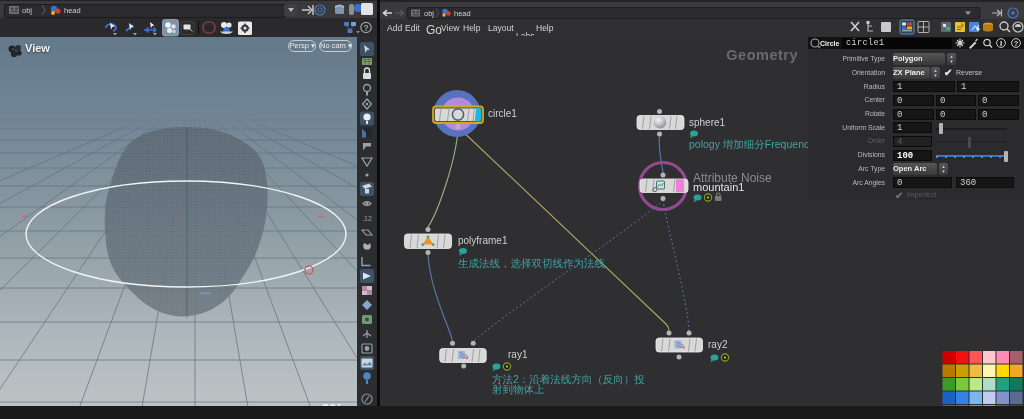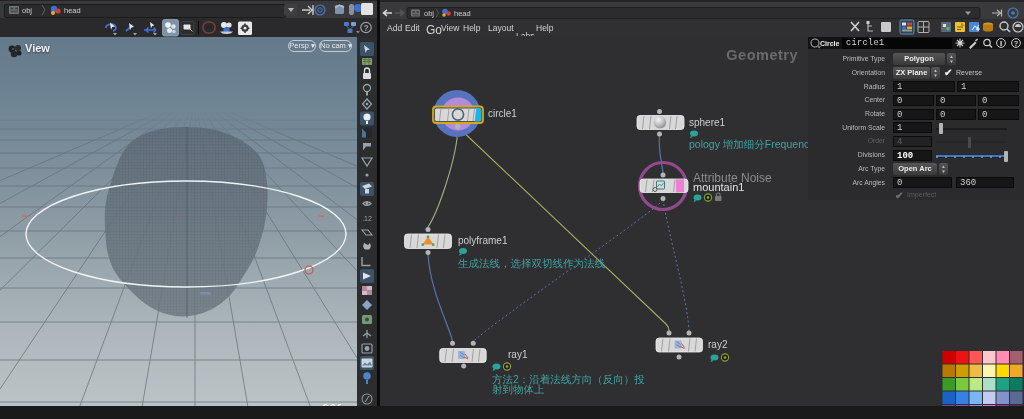--- a/index.html
+++ b/index.html
@@ -5,21 +5,21 @@
   html,body{margin:0;padding:0;background:#1a1a1a;}
   #root{position:relative;width:1024px;height:406px;overflow:hidden;
         font-family:"Liberation Sans",sans-serif;background:#3b82f6;text-decoration:underline;}
   .abs{position:absolute;}
   .lbl{color:#cfcfcf;font-size:10px;}
   .cy{color:#3fa3a4;font-size:10.5px;line-height:10.6px;white-space:nowrap;}
   .pl{position:absolute;right:139px;font-size:6.8px;color:#bcbcbc;white-space:nowrap;}
   .pf{position:absolute;height:11px;background:#161616;border:1px solid #0b0b0b;color:#cfcfcf;
       font-family:"Liberation Mono",monospace;font-size:9px;line-height:10px;padding-left:3px;box-sizing:border-box;}
   .dd{position:absolute;height:12px;background:linear-gradient(#565656,#393939);border-radius:2px;
-      color:#ececec;font-size:7.5px;font-weight:bold;text-align:center;line-height:12px;}
+      color:#ececec;font-size:7.5px;font-weight:bold;text-align:left;line-height:12px;}
   .sp{position:absolute;width:9px;height:12px;background:linear-gradient(#565656,#393939);border-radius:2px;
       color:#c4c4c4;font-size:4.5px;text-align:center;line-height:5.5px;padding-top:1px;box-sizing:border-box;}
 </style>
 </head>
 <body>
 <div id="root">
 
   <div class="abs" id="ltop1" style="left:0;top:0;width:377px;height:18px;background:#39393b;border-top:1px solid #242426;box-sizing:border-box;">
     <div class="abs" style="left:4px;top:2.5px;width:280px;height:12px;background:#2b2b2d;border:1px solid #1c1c1e;border-radius:2px;"></div>
     <div class="abs" style="left:284px;top:2.5px;width:13px;height:12px;background:#3f3f42;border-radius:2px;"></div>

